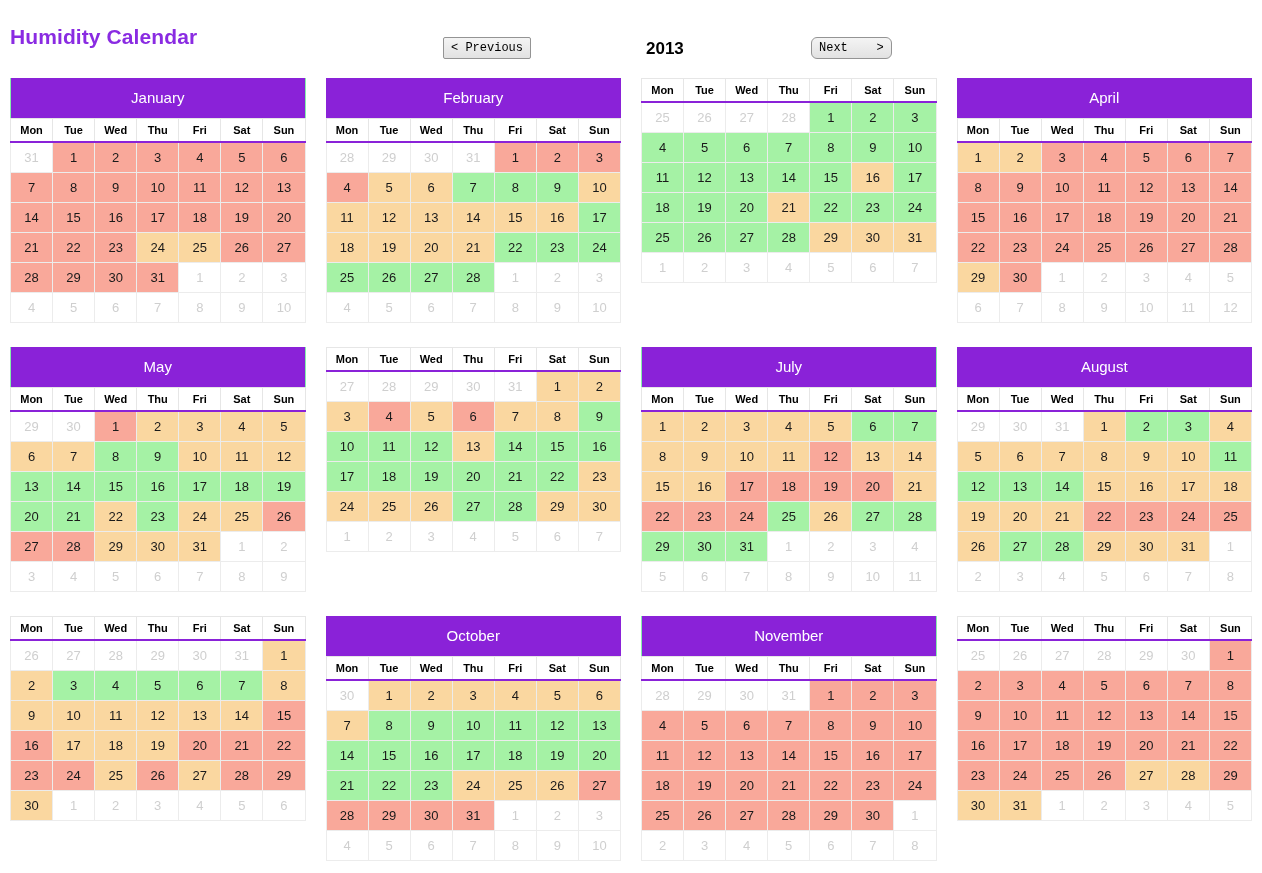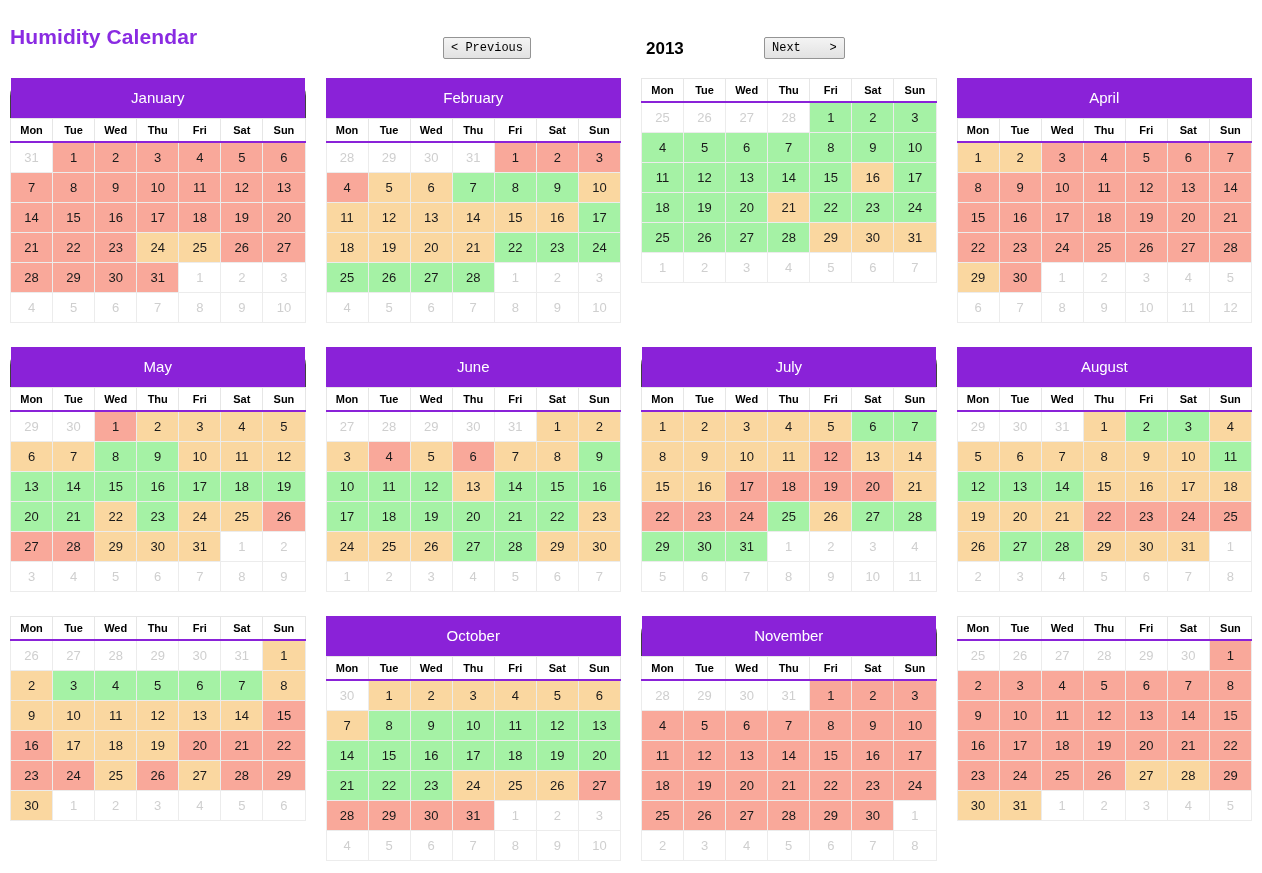--- a/index.html
+++ b/index.html
@@ -41,21 +41,21 @@
     background: linear-gradient(#f4f4f4, #e2e2e2);
     border: 1px solid #949494;
     border-radius: 2px;
     padding: 1px 7px;
     box-sizing: border-box;
     cursor: pointer;
     line-height: 18px;
     white-space: pre;
   }
   #prev-btn { left: 443px; }
-  #next-btn { left: 764px; }
+  #next-btn { left: 811px; border-radius: 6px; }
   #year-label {
     position: absolute;
     left: 646px;
     top: 2px;
     font-size: 17px;
     font-weight: bold;
     color: #000;
   }
   #calendar-grid {
     position: absolute;
@@ -70,22 +70,21 @@
   }
   .month-slot {
     width: 315.5px;
     box-sizing: border-box;
     padding: 0 10px;
   }
   .month-card {
     width: 100%;
     border-collapse: collapse;
     table-layout: fixed;
-    background: #404040;
-    border-radius: 18px;
+    background: #86efac;
   }
   .month-title {
     background: #8A22D8;
     color: #ffffff;
     font-size: 15px;
     font-weight: normal;
     text-align: center;
     height: 40px;
     line-height: 40px;
     padding: 0;
@@ -500,23 +499,20 @@
               <td class="day-cell lv-none other">8</td>
               <td class="day-cell lv-none other">9</td>
             </tr>
           </tbody>
         </table>
       </div>
       <div class="month-slot">
         <table class="month-card">
           <thead>
             <tr>
-              <th class="month-title" colspan="7">June</th>
-            </tr>
-            <tr>
               <th class="dow-cell">Mon</th>
               <th class="dow-cell">Tue</th>
               <th class="dow-cell">Wed</th>
               <th class="dow-cell">Thu</th>
               <th class="dow-cell">Fri</th>
               <th class="dow-cell">Sat</th>
               <th class="dow-cell">Sun</th>
             </tr>
           </thead>
           <tbody>

